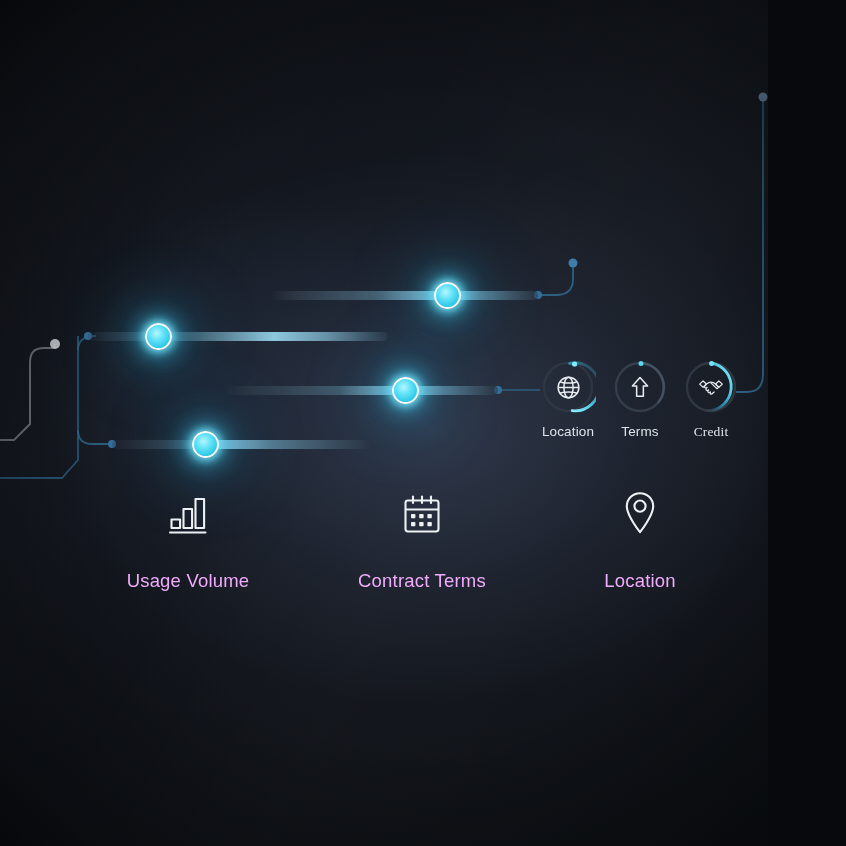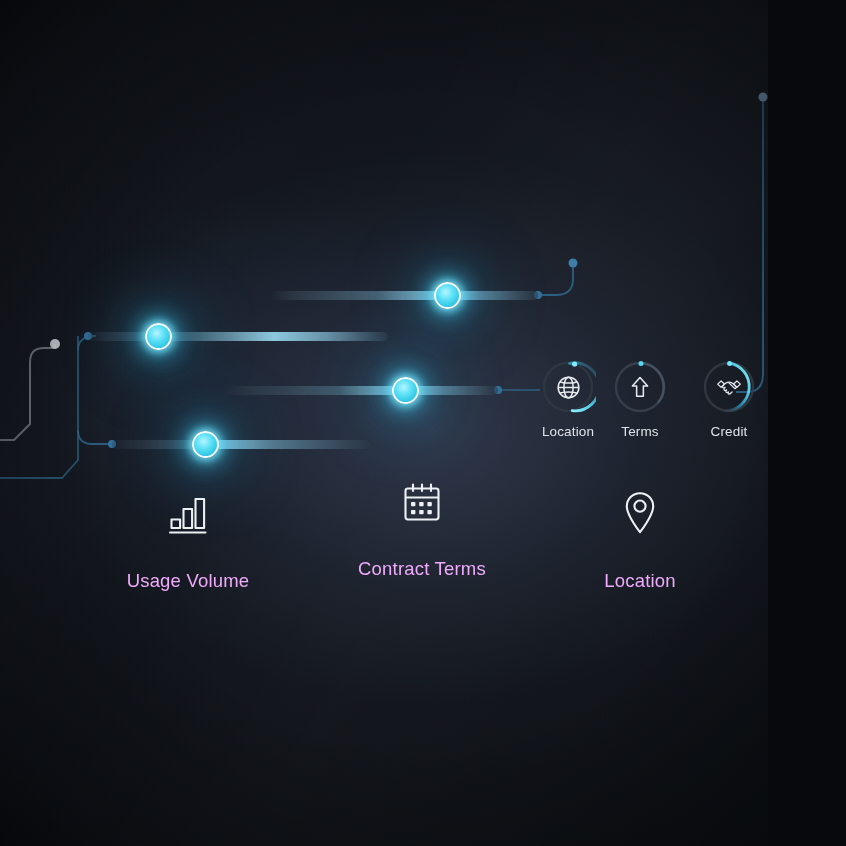--- a/index.html
+++ b/index.html
@@ -201,21 +201,21 @@
       </svg>
       <div class="ring-glyph">
         <svg width="26" height="26" viewBox="0 0 24 24" fill="none" stroke="#e8ecf0" stroke-width="1.4" stroke-linejoin="round">
           <path d="M12 3.2 L19 11 L15.1 11 L15.1 20.6 L8.9 20.6 L8.9 11 L5 11 Z"></path>
         </svg>
       </div>
     </div>
     <div class="ring-label">Terms</div>
   </div>
 
-  <div class="ring-item" style="left:692px;top:359px;">
+  <div class="ring-item" style="left:674px;top:359px;font-family:Liberation Serif, serif;">
     <div class="ring-wrap">
       <svg class="ring-svg" width="56" height="56" viewBox="0 0 56 56">
         <circle cx="28" cy="28" r="24" fill="none" stroke="#343c47" stroke-opacity="0.85" stroke-width="2.4"></circle>
         <path d="M 28 4 A 24 24 0 0 1 24 51.7" fill="none" stroke="url(#gRingBright)" stroke-width="2.8" stroke-linecap="round"></path>
         <circle cx="28.6" cy="4.4" r="2.5" fill="#6fe6fb"></circle>
       </svg>
       <div class="ring-glyph">
         <svg width="30" height="30" viewBox="0 0 28 28" fill="none" stroke="#e3e8ed" stroke-width="1.15" stroke-linejoin="round" stroke-linecap="round">
           <path d="M3.4 11.3 L6.6 8.4 L9.8 11.2 L6.6 14.3 Z"></path>
           <path d="M24.6 11.3 L21.4 8.4 L18.2 11.2 L21.4 14.3 Z"></path>
@@ -238,21 +238,21 @@
       <svg width="48" height="46" viewBox="0 0 48 46" fill="none" stroke="#eef1f4" stroke-width="2.1" stroke-linejoin="round">
         <rect x="7.5" y="27.5" width="8.6" height="8.5"></rect>
         <rect x="19.5" y="17" width="8.6" height="19"></rect>
         <rect x="31.5" y="7" width="8.6" height="29"></rect>
         <line x1="6" y1="40.5" x2="41.5" y2="40.5" stroke-linecap="round"></line>
       </svg>
     </div>
     <div class="feat-label">Usage Volume</div>
   </div>
 
-  <div class="feat" style="left:332px;top:474px;width:180px;">
+  <div class="feat" style="left:332px;top:486px;width:180px;">
     <div class="feat-icon">
       <svg width="44" height="46" viewBox="0 0 44 46" fill="none" stroke="#eef1f4" stroke-width="2.1" stroke-linejoin="round">
         <line x1="13" y1="4.5" x2="13" y2="11" stroke-linecap="round"></line>
         <line x1="22" y1="4.5" x2="22" y2="11" stroke-linecap="round"></line>
         <line x1="31" y1="4.5" x2="31" y2="11" stroke-linecap="round"></line>
         <rect x="5.5" y="8.5" width="33" height="31" rx="2.4"></rect>
         <line x1="5.5" y1="17.5" x2="38.5" y2="17.5"></line>
         <g fill="#eef1f4" stroke="none">
           <rect x="11" y="22" width="4.4" height="4.2" rx="0.7"></rect>
           <rect x="19.2" y="22" width="4.4" height="4.2" rx="0.7"></rect>

